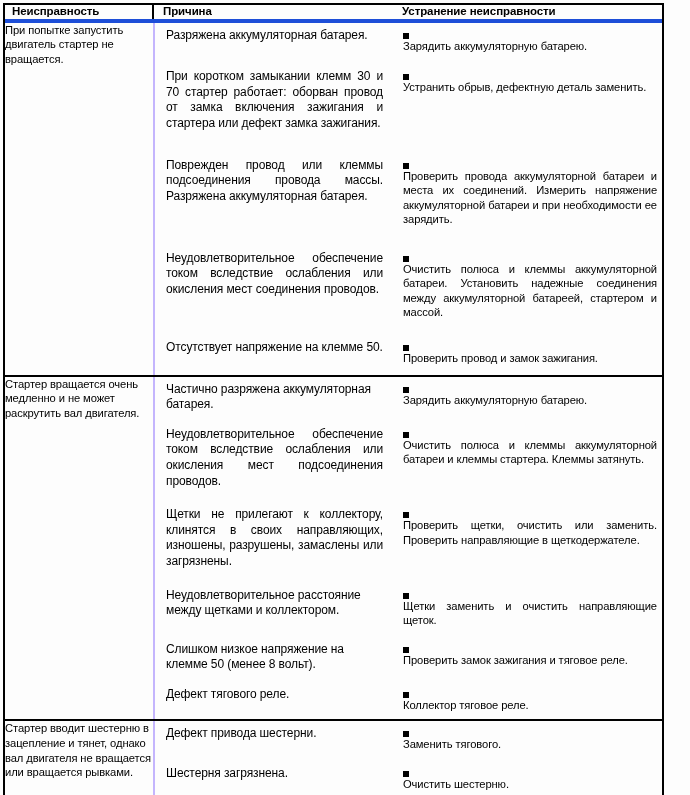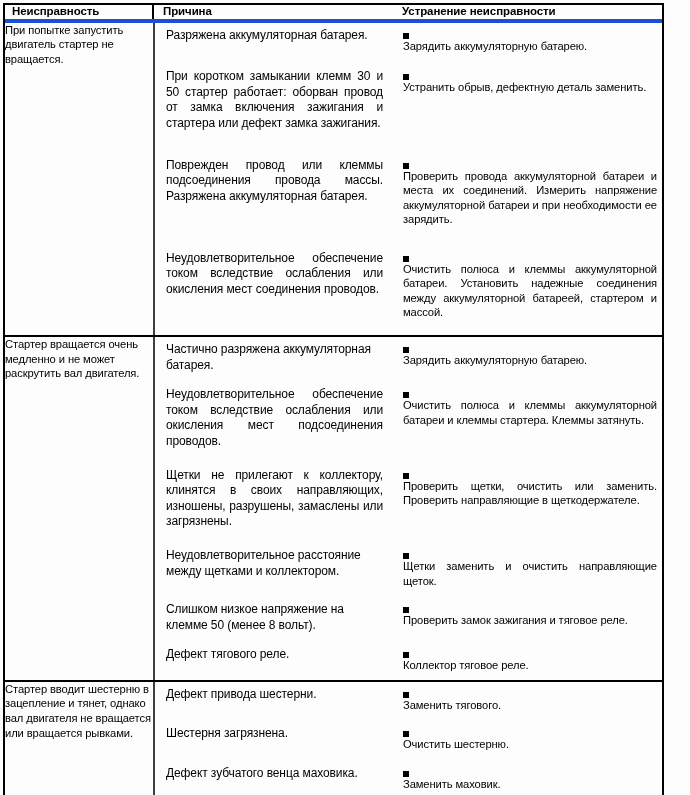--- a/index.html
+++ b/index.html
@@ -66,21 +66,21 @@
 
   
   .sec-row > td {
     border-bottom: 2px solid #000;
   }
   .sec-row:last-child > td {
     border-bottom: none;
   }
 
   .sym-cell {
-    border-right: 2px solid #404040;
+    border-right: 2px solid #c4b5fd;
     padding: 5px 5px 7px 7px;
   }
   .sym-text {
     font-size: 11.2px;
     line-height: 1.30;
     letter-spacing: -0.1px;
     white-space: pre-line;
   }
 
   .pair-cell { padding: 0; }
@@ -184,21 +184,21 @@
                         <div class="fix-inner">
                           <span class="bullet"></span>
                           <div class="fix-text">Зарядить аккумуляторную батарею.</div>
                         </div>
                       </div>
                     </td>
                   </tr>
                   <tr class="just">
                     <td>
                       <div class="cause-box" style="padding-bottom: 21px;">
-                        <div class="cause-text">При коротком замыкании клемм 30 и 50 стартер работает: оборван провод от замка включения зажигания и стартера или дефект замка зажигания.</div>
+                        <div class="cause-text">При коротком замыкании клемм 30 и 70 стартер работает: оборван провод от замка включения зажигания и стартера или дефект замка зажигания.</div>
                       </div>
                     </td>
                     <td>
                       <div class="fix-box" style="padding-bottom: 21px;">
                         <div class="fix-inner">
                           <span class="bullet"></span>
                           <div class="fix-text">Устранить обрыв, дефектную деталь заменить.</div>
                         </div>
                       </div>
                     </td>
@@ -222,20 +222,35 @@
                     <td>
                       <div class="cause-box" style="padding-bottom: 15px;">
                         <div class="cause-text">Неудовлетворительное обеспечение током вследствие ослабления или окисления мест соединения проводов.</div>
                       </div>
                     </td>
                     <td>
                       <div class="fix-box" style="padding-bottom: 15px;">
                         <div class="fix-inner">
                           <span class="bullet"></span>
                           <div class="fix-text">Очистить полюса и клеммы аккумуляторной батареи. Установить надежные соединения между аккумуляторной батареей, стартером и массой.</div>
+                        </div>
+                      </div>
+                    </td>
+                  </tr>
+                  <tr>
+                    <td>
+                      <div class="cause-box" style="padding-bottom: 9px;">
+                        <div class="cause-text">Отсутствует напряжение на клемме 50.</div>
+                      </div>
+                    </td>
+                    <td>
+                      <div class="fix-box" style="padding-bottom: 9px;">
+                        <div class="fix-inner">
+                          <span class="bullet"></span>
+                          <div class="fix-text">Проверить провод и замок зажигания.</div>
                         </div>
                       </div>
                     </td>
                   </tr>
                 </tbody>
               </table>
             </td>
           </tr>
           <tr class="sec-row">
             <td class="sym-cell">

